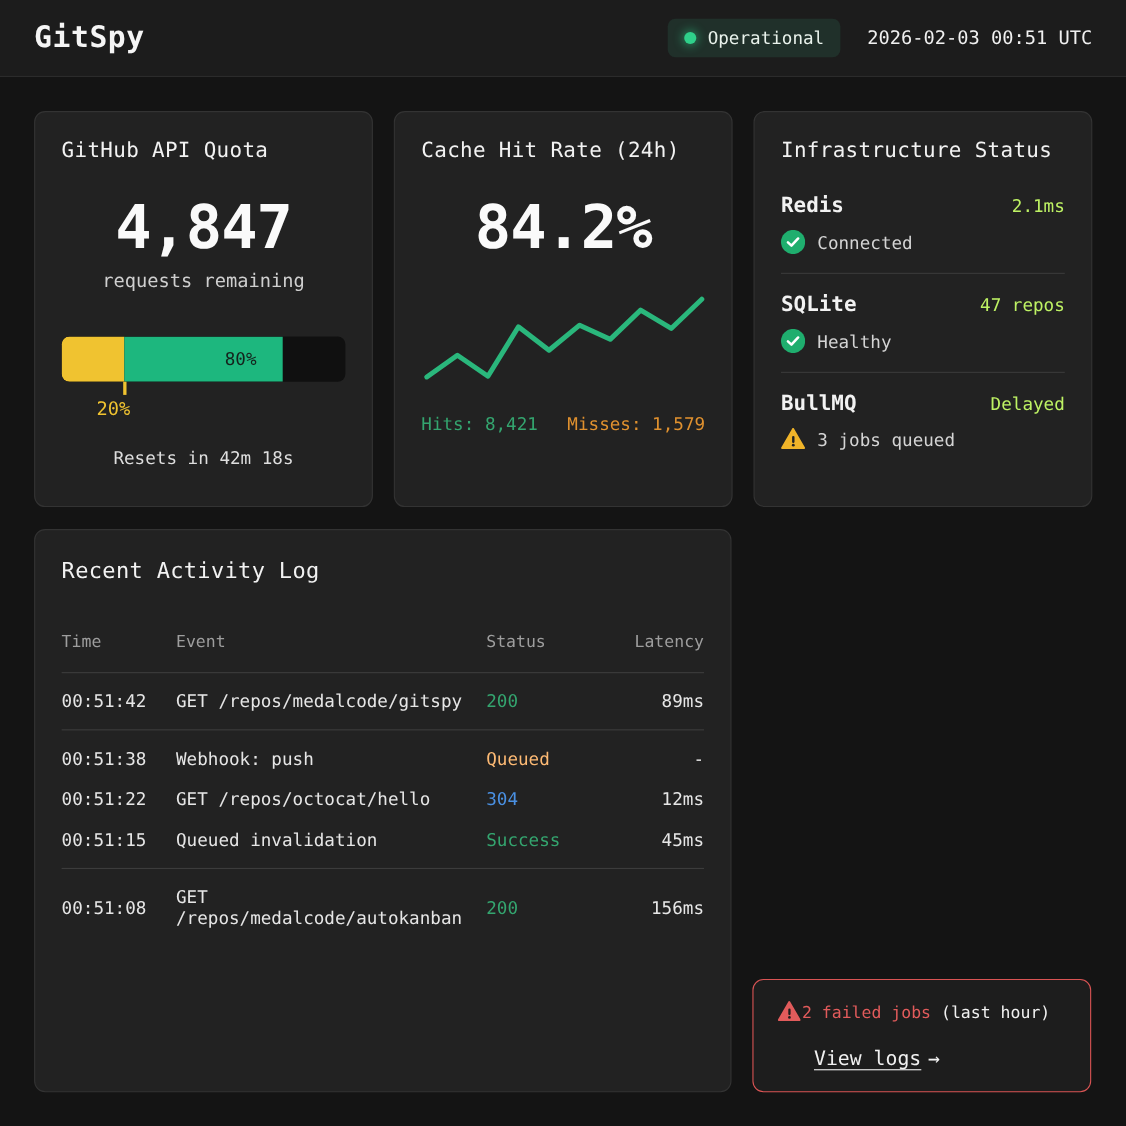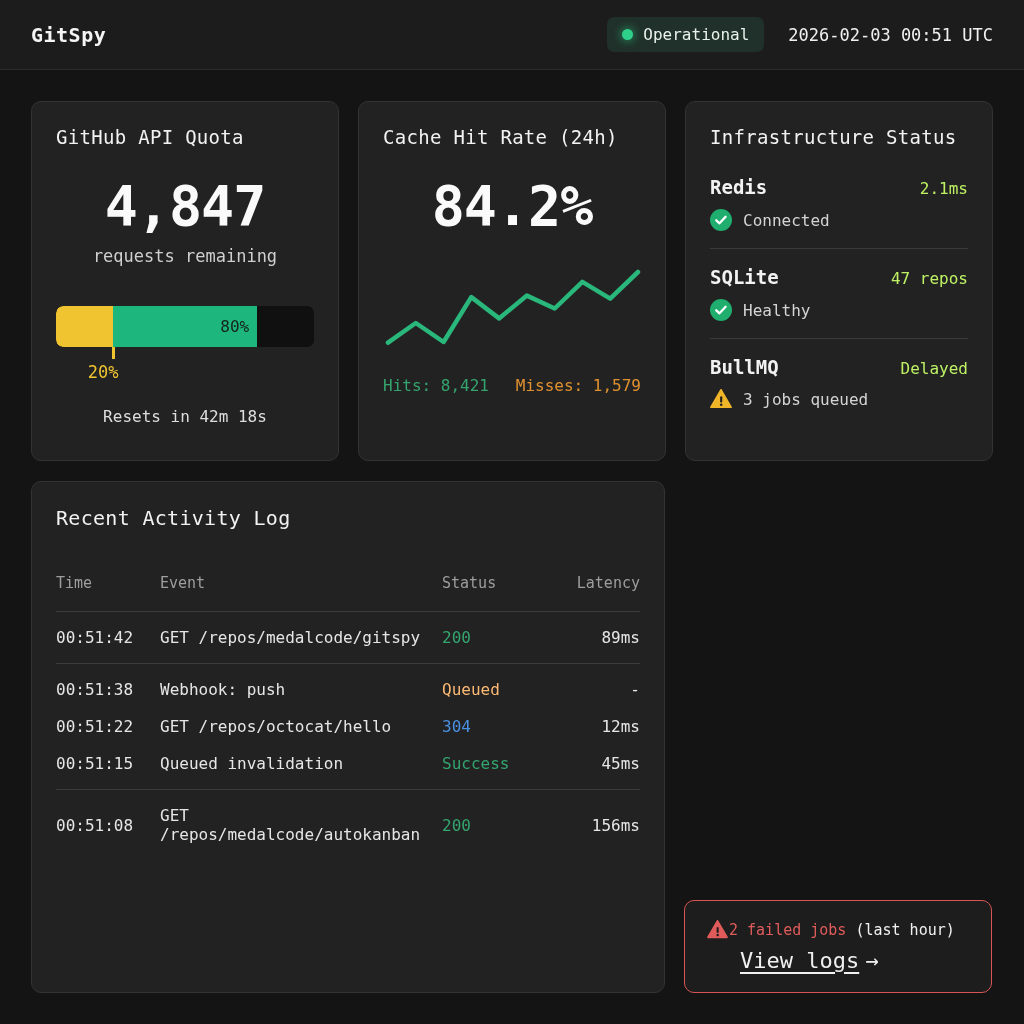--- a/index.html
+++ b/index.html
@@ -2,21 +2,21 @@
 <html><head>
 <meta charset="utf-8">
 <style>
   * { margin:0; padding:0; box-sizing:border-box; }
   html,body { width:1024px; height:1024px; background:#141414; overflow:hidden;
     font-family:"DejaVu Sans Mono", monospace; color:#e8e8e8; }
 
   
   .topbar { height:70px; background:#1c1c1c; border-bottom:1px solid #2b2b2b;
     display:flex; align-items:center; justify-content:space-between; padding:0 31px; }
-  .brand { font-size:20px; font-weight:bold; letter-spacing:.5px; color:#f5f5f5; }
+  .brand { font-size:27px; font-weight:bold; letter-spacing:.5px; color:#f5f5f5; }
   .topbar-right { display:flex; align-items:center; gap:24px; }
   .status-badge { display:flex; align-items:center; gap:10px; background:#20302a;
     border-radius:7px; padding:8px 15px; }
   .status-dot { width:11px; height:11px; border-radius:50%; background:#2fd08a;
     box-shadow:0 0 9px 2px rgba(47,208,138,.45); }
   .status-badge span.txt { font-size:16px; color:#e9f2ec; }
   .timestamp { font-size:17px; color:#f0f0f0; }
 
   
   .main { padding:31px; }
@@ -26,21 +26,21 @@
   .card-sm { width:308px; height:360px; }
   .card-title { font-size:19px; font-weight:normal; color:#f2f2f2; letter-spacing:.3px; }
 
   
   .big-value { text-align:center; font-size:55px; font-weight:bold; color:#fafafa; margin-top:26px; letter-spacing:-1px; }
   .sub-label { text-align:center; font-size:17px; color:#cfcfcf; margin-top:8px; }
   .bar-wrap { margin-top:40px; position:relative; }
   .bar-track { height:41px; background:#101010; border-radius:7px; position:relative; overflow:hidden; }
   .seg { position:absolute; top:0; bottom:0; }
   .seg-yellow { left:0; border-radius:7px 0 0 7px; }
-  .seg-green { display:flex; align-items:center; justify-content:flex-end; padding-right:8px;
+  .seg-green { display:flex; align-items:center; justify-content:flex-end; padding-right:24px;
     font-size:16px; color:#15221c; }
   .bar-tick { position:absolute; top:41px; width:3px; height:12px; }
   .bar-tick-label { position:absolute; top:56px; font-size:17px; }
   .card-footer { text-align:center; font-size:16px; color:#dedede; margin-top:60px; }
 
   
   .spark { display:block; margin-top:26px; }
   .cache-stats { display:flex; justify-content:space-between; margin-top:26px; font-size:16px; }
   .cache-footer { text-align:center; font-size:16px; color:#dedede; margin-top:24px; }
 
@@ -61,21 +61,21 @@
   .tr-row { font-size:16px; color:#e6e6e6; padding:9px 0; }
   .tr-divider { height:1px; background:#3c3c3c; margin:7px 0; }
   .st-green { color:#34a56f; } .st-yellow { color:#fdba74; } .st-blue { color:#4a90e2; }
 
   
   .right-col { width:308px; display:flex; flex-direction:column; justify-content:flex-end; }
   .alert-card { background:#1d1d1d; border:1.5px solid #d95454; border-radius:10px; padding:19px 22px; }
   .alert-line1 { display:flex; align-items:center; gap:1px; font-size:15px; }
   .alert-msg { color:#e15b5b; }
   .alert-suffix { color:#f0f0f0; }
-  .alert-line2 { margin-left:33px; margin-top:9px; font-size:22px; }
+  .alert-line2 { margin-left:33px; margin-top:23px; font-size:18px; }
   .alert-link { color:#f0f0f0; cursor:pointer; }
   .alert-link .lbl { text-decoration:underline; text-underline-offset:4px; }
   .alert-link .arw { margin-left:6px; text-decoration:none; }
 </style>
 </head>
 <body>
 
 <div class="topbar">
   <div class="brand">GitSpy</div>
   <div class="topbar-right">

